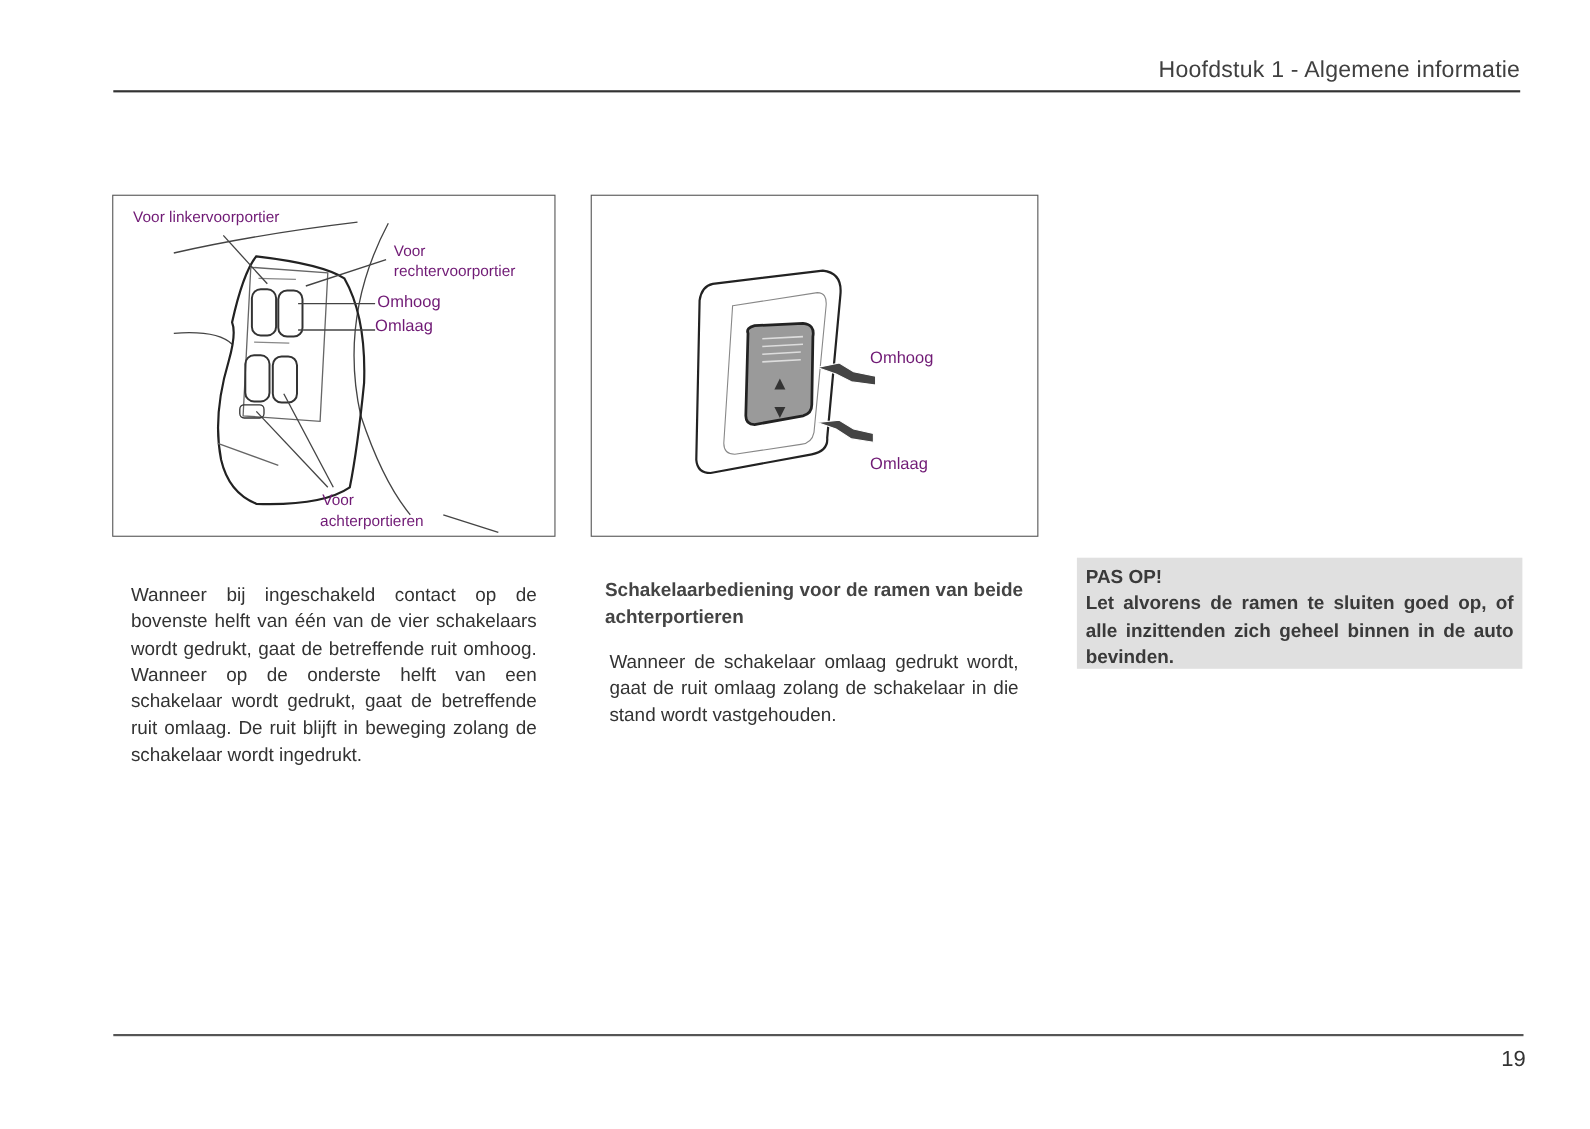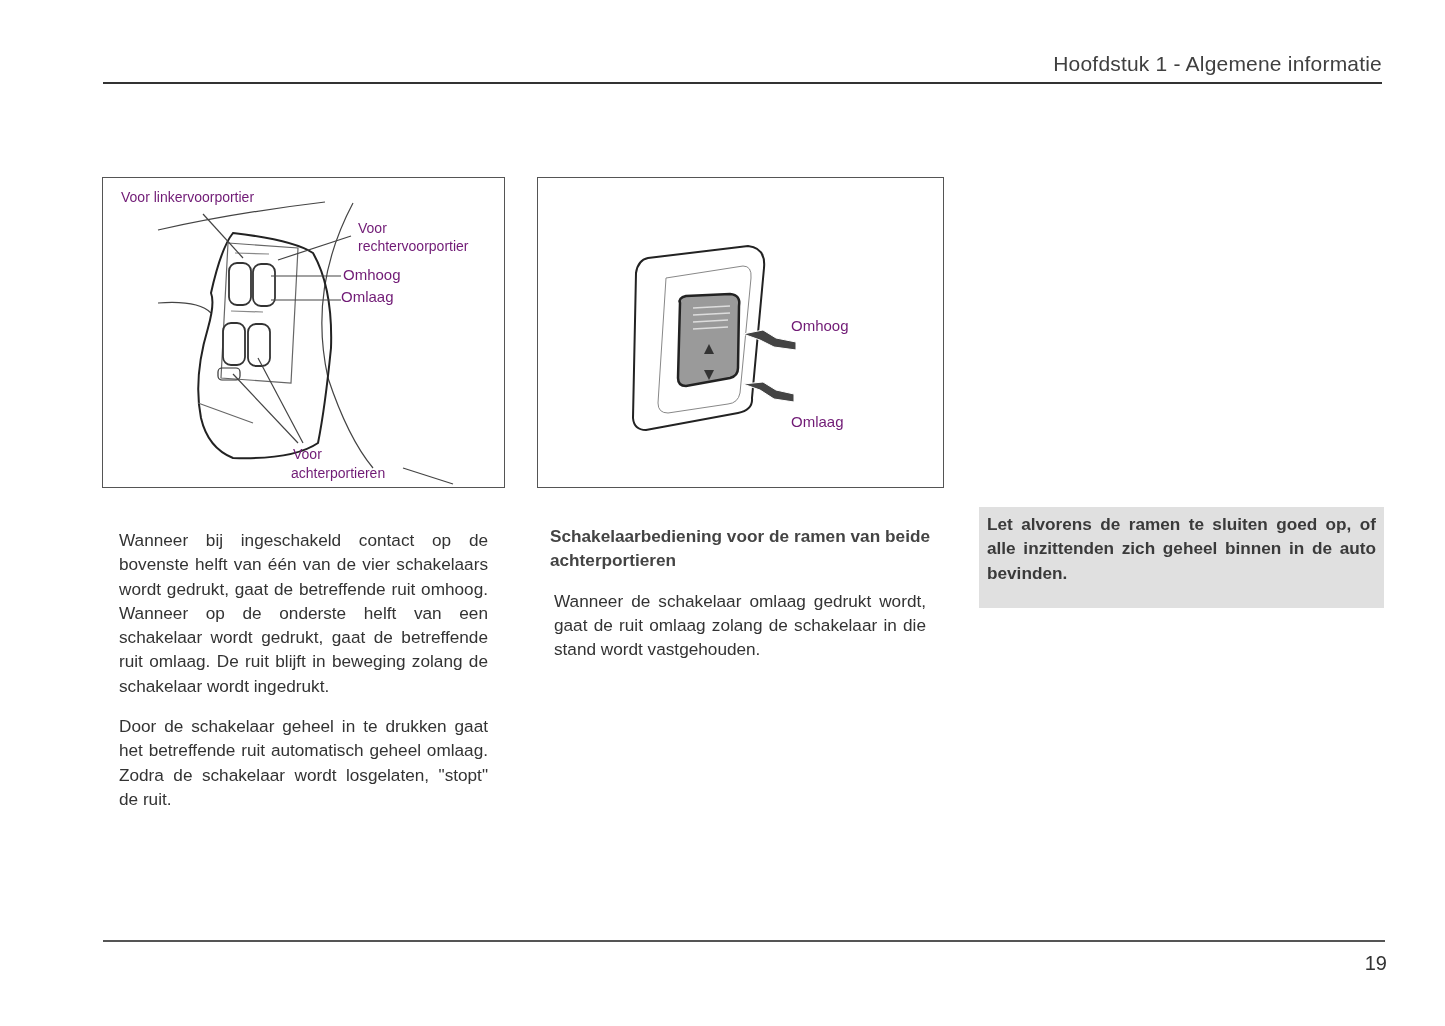--- a/index.html
+++ b/index.html
@@ -78,26 +78,26 @@
       <path d="M205 156 L225 152 L238 160 L258 164 L258 172 L236 169 L222 162 Z" fill="#444" stroke="#fff" stroke-width="1"></path>
       <path d="M205 206 L225 204 L238 212 L256 216 L256 224 L236 221 L222 212 Z" fill="#444" stroke="#fff" stroke-width="1"></path>
     </g>
   </svg>
   <div class="fig-label" style="left:253px;top:139px;font-size:15px;">Omhoog</div>
   <div class="fig-label" style="left:253px;top:235px;font-size:15px;">Omlaag</div>
 </div>
 
 <div class="body-text col1">
   <p>Wanneer bij ingeschakeld contact op de bovenste helft van één van de vier schakelaars wordt gedrukt, gaat de betreffende ruit omhoog. Wanneer op de onderste helft van een schakelaar wordt gedrukt, gaat de betreffende ruit omlaag. De ruit blijft in beweging zolang de schakelaar wordt ingedrukt.</p>
-  <p>Door de schakelaar geheel in te drukken gaat het betreffende ruit automatisch geheel omlaag. Zodra de schakelaar wordt losgelaten, "stopt" de ruit.</p>
 </div>
 
 <div class="body-text col2">
   <h3>Schakelaarbediening voor de ramen van beide achterportieren</h3>
   <p>Wanneer de schakelaar omlaag gedrukt wordt, gaat de ruit omlaag zolang de schakelaar in die stand wordt vastgehouden.</p>
 </div>
 
 <div class="warning">
+  <p>PAS OP!</p>
   <p>Let alvorens de ramen te sluiten goed op, of alle inzittenden zich geheel binnen in de auto bevinden.</p>
 </div>
 
 <div class="footer-rule"></div>
 <div class="page-num">19</div>
 
 </body></html>

